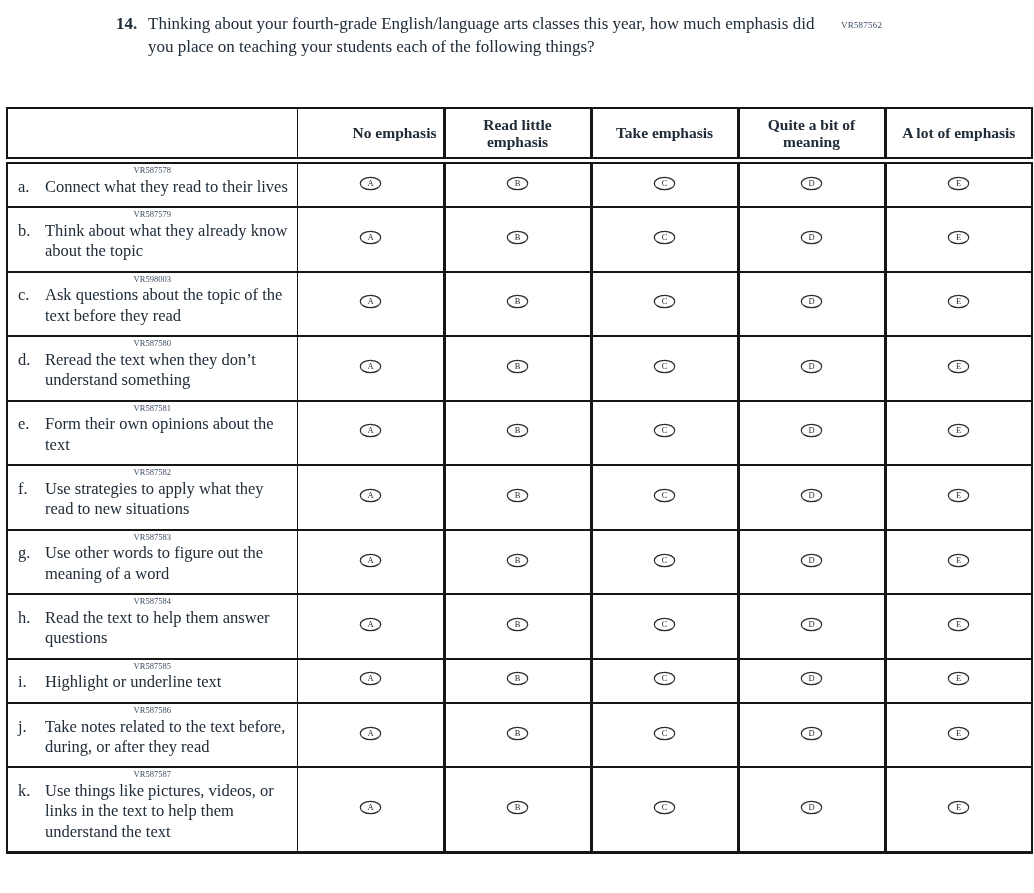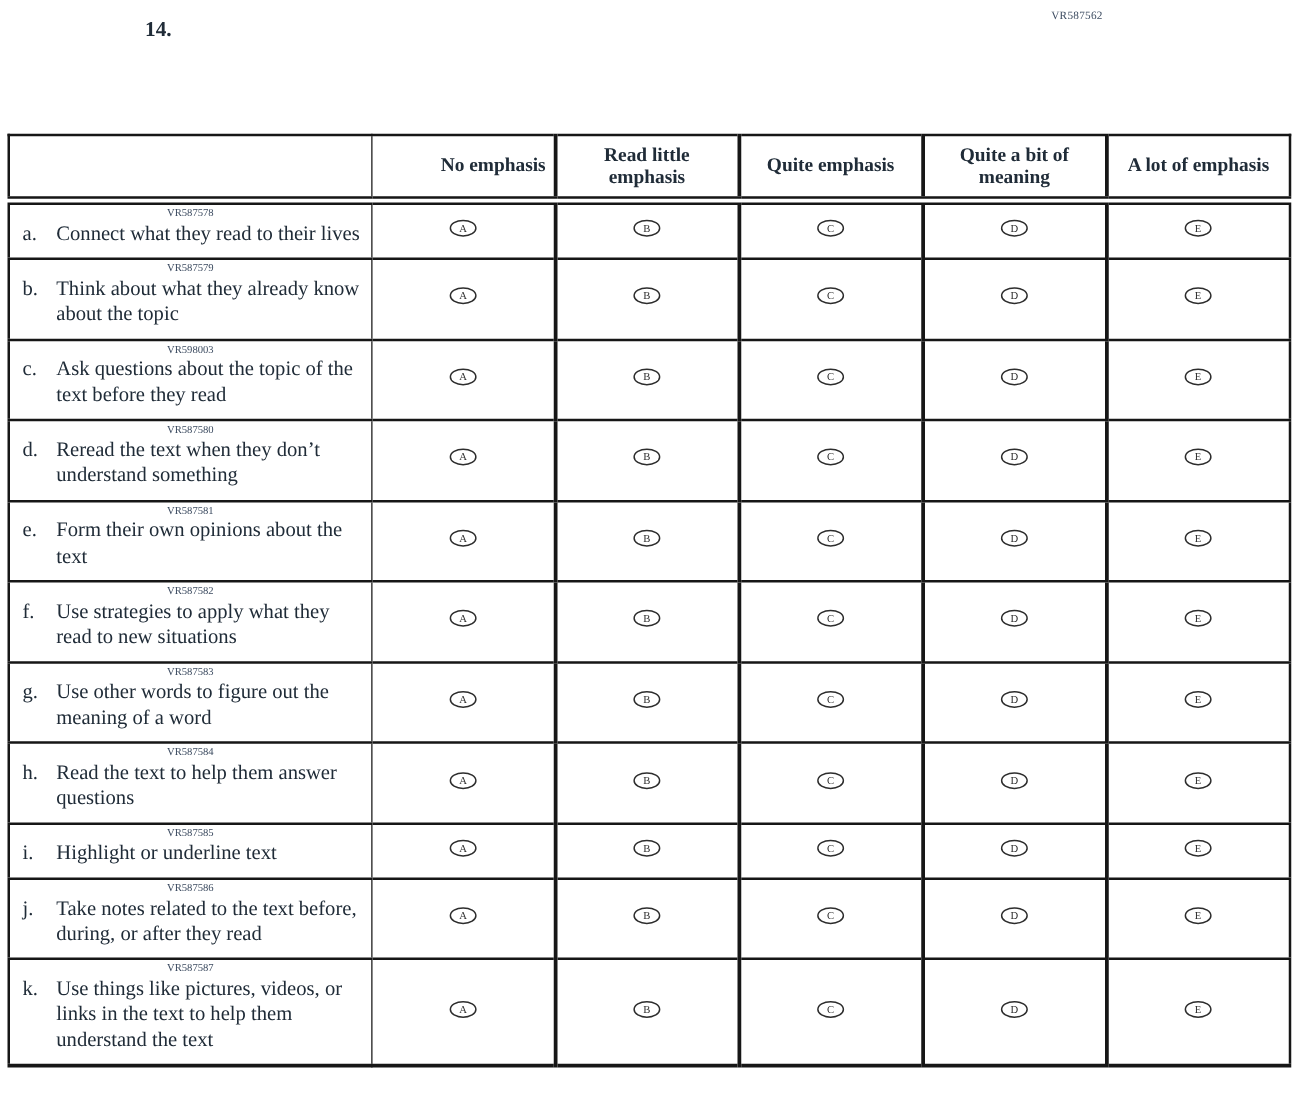--- a/index.html
+++ b/index.html
@@ -8,21 +8,21 @@
     width: 1034px;
     height: 893px;
     background: #ffffff;
     font-family: "Liberation Serif", "DejaVu Serif", serif;
     color: #202c38;
     overflow: hidden;
   }
   .corner-code {
     position: absolute;
     left: 841px;
-    top: 7px;
+    top: 20px;
     font-size: 9px;
     letter-spacing: 0.2px;
     color: #3d4c61;
   }
   .question-block {
     position: absolute;
     left: 88px;
     top: 13px;
     width: 760px;
     display: flex;
@@ -109,38 +109,39 @@
 </head>
 <body>
 
 <div class="page">
 
   <div class="corner-code">VR587562</div>
 
   <div class="question-block">
     <div class="qnum">14.</div>
     <div class="qbody">
+      <p class="qtext">Thinking about your fourth-grade English/language arts classes this year, how much emphasis did you place on teaching your students each of the following things?</p>
     </div>
   </div>
 
   <table class="qtable">
     <colgroup>
       <col class="c-stem">
       <col class="c-opt">
         <col class="c-opt">
         <col class="c-opt">
         <col class="c-opt">
         <col class="c-opt">
     </colgroup>
     <thead>
       <tr>
         <th class="hcell"></th>
         <th class="hcell opt-h first">No emphasis</th>
         <th class="hcell opt-h">Read little emphasis</th>
-        <th class="hcell opt-h">Quite emphasis</th>
+        <th class="hcell opt-h">Take emphasis</th>
         <th class="hcell opt-h">Quite a bit of meaning</th>
         <th class="hcell opt-h">A lot of emphasis</th>
       </tr>
     </thead>
     <tbody id="rows">
         <tr>
     <td class="stem">
       <div class="vr">VR587578</div>
       <div class="stem-line">
         <span class="ltr">a.</span>

